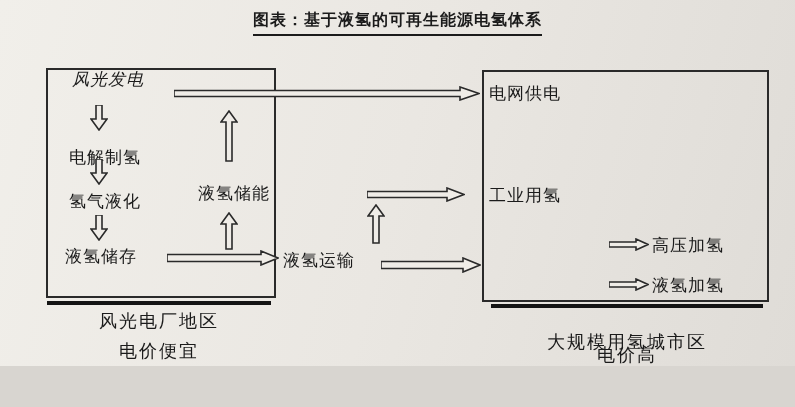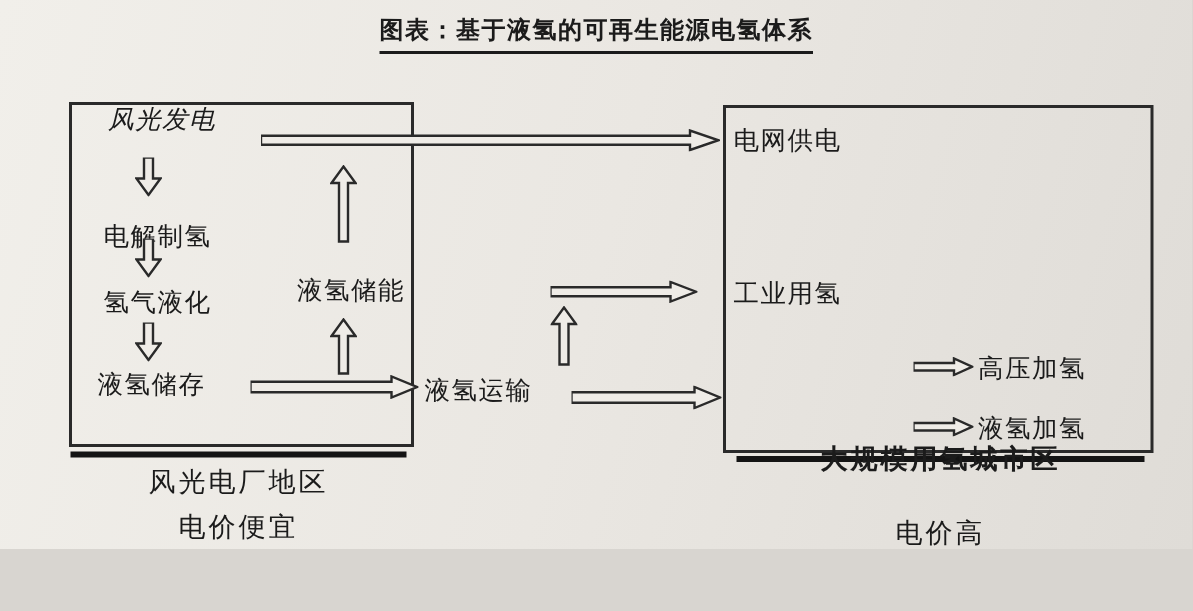--- a/index.html
+++ b/index.html
@@ -135,16 +135,16 @@
   </svg>
 
   <span class="node" style="left:652px; top:236px;">高压加氢</span>
   <span class="node" style="left:652px; top:276px;">液氢加氢</span>
 
   <div class="thick-line" style="left:47px;  top:301px; width:224px;"></div>
   <div class="thick-line" style="left:491px; top:304px; width:272px;"></div>
 
   <div class="caption" style="left:47px; top:310px; width:224px;text-align:center;">风光电厂地区</div>
   <div class="caption" style="left:47px; top:340px; width:224px;">电价便宜</div>
-  <div class="caption" style="left:491px; top:295px; width:272px;font-weight:bold;">大规模用氢城市区</div>
+  <div class="caption" style="left:491px; top:331px; width:272px;">大规模用氢城市区</div>
   <div class="caption" style="left:491px; top:344px; width:272px;">电价高</div>
 
 </div>
 
 </body></html>

